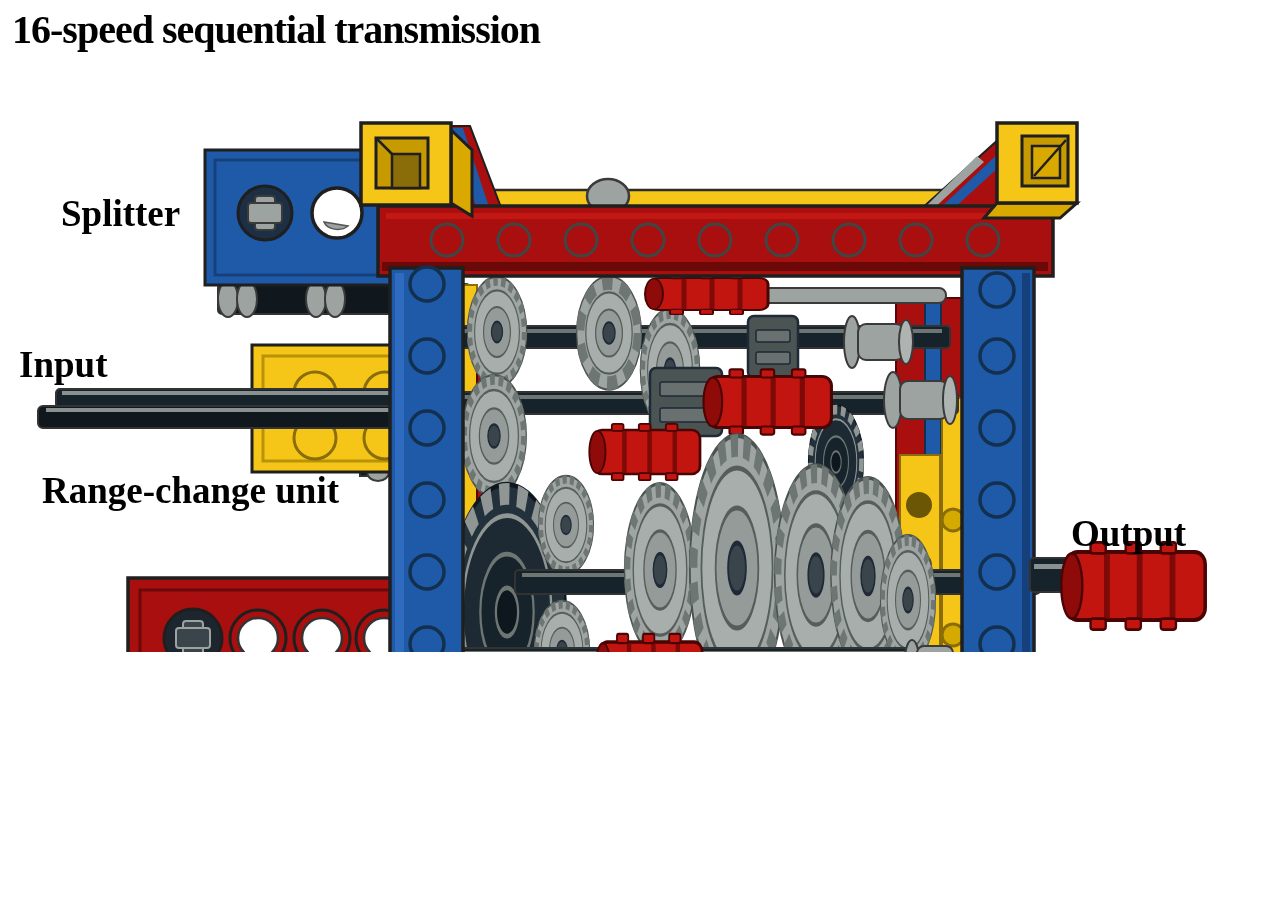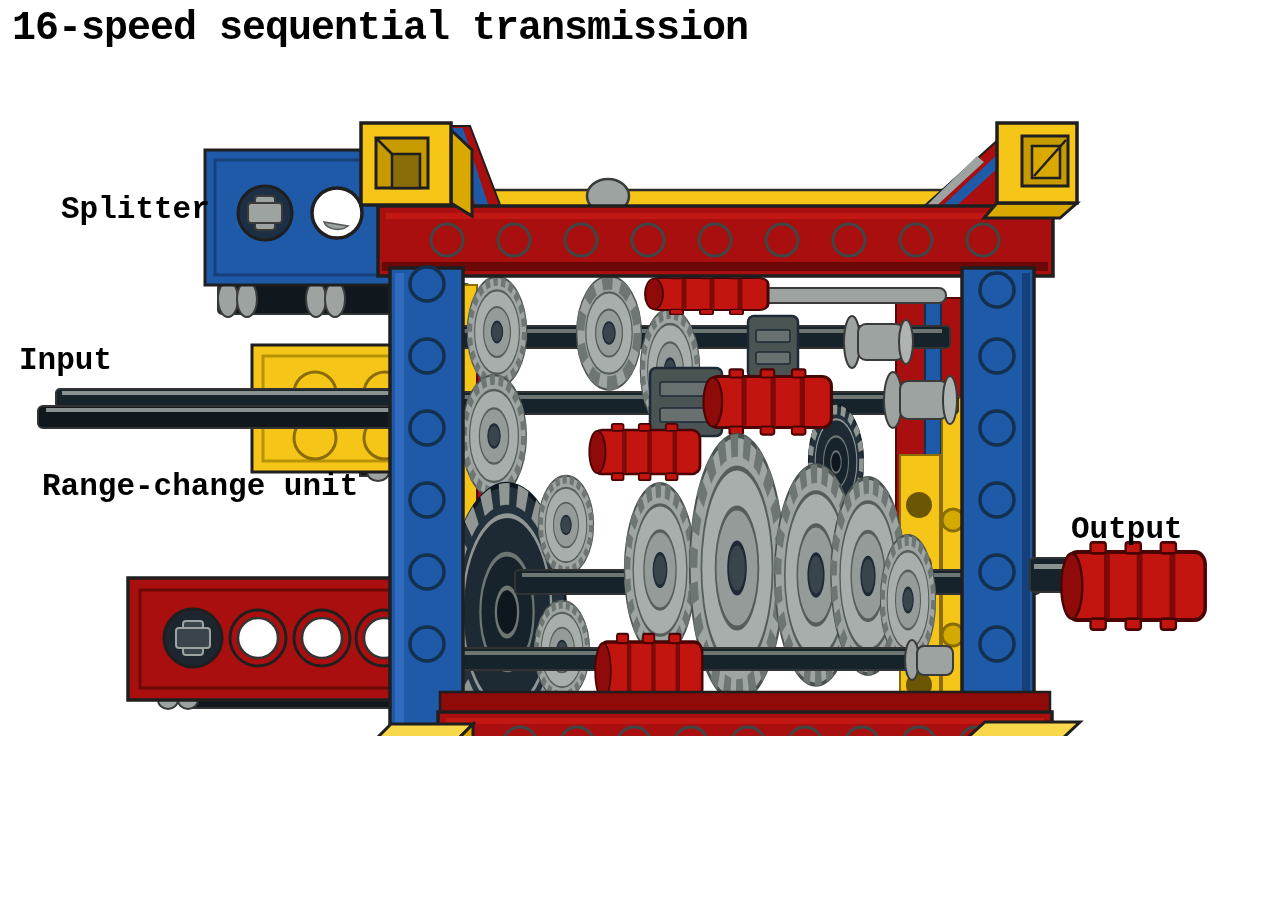--- a/index.html
+++ b/index.html
@@ -1,20 +1,20 @@
 <!DOCTYPE html>
 <html><head>
 <meta charset="utf-8">
 <style>
   html,body{margin:0;padding:0;background:#fff;}
-  #canvas{position:relative;width:1276px;height:736px;background:#fff;overflow:hidden;
-          font-family:Liberation Mono, monospace;}
+  #canvas{position:relative;width:1276px;height:652px;background:#fff;overflow:hidden;
+          font-family:Liberation Serif, serif;}
   .title{position:absolute;left:12px;top:6px;font-size:40px;font-weight:bold;color:#000;
          letter-spacing:-1px;white-space:nowrap;}
-  .part-label{position:absolute;font-size:31px;font-weight:bold;color:#000;white-space:nowrap;}
+  .part-label{position:absolute;font-size:37px;font-weight:bold;color:#000;white-space:nowrap;}
   #lbl-splitter{left:61px;top:192px;}
   #lbl-input{left:8px;top:343px;margin-left:11px;}
   #lbl-range{left:42px;top:469px;}
   #lbl-output{left:1071px;top:512px;}
   #lbl-maingear{left:117px;top:708px;}
   svg{position:absolute;left:0;top:0;}
 </style>
 </head>
 <body>
 

